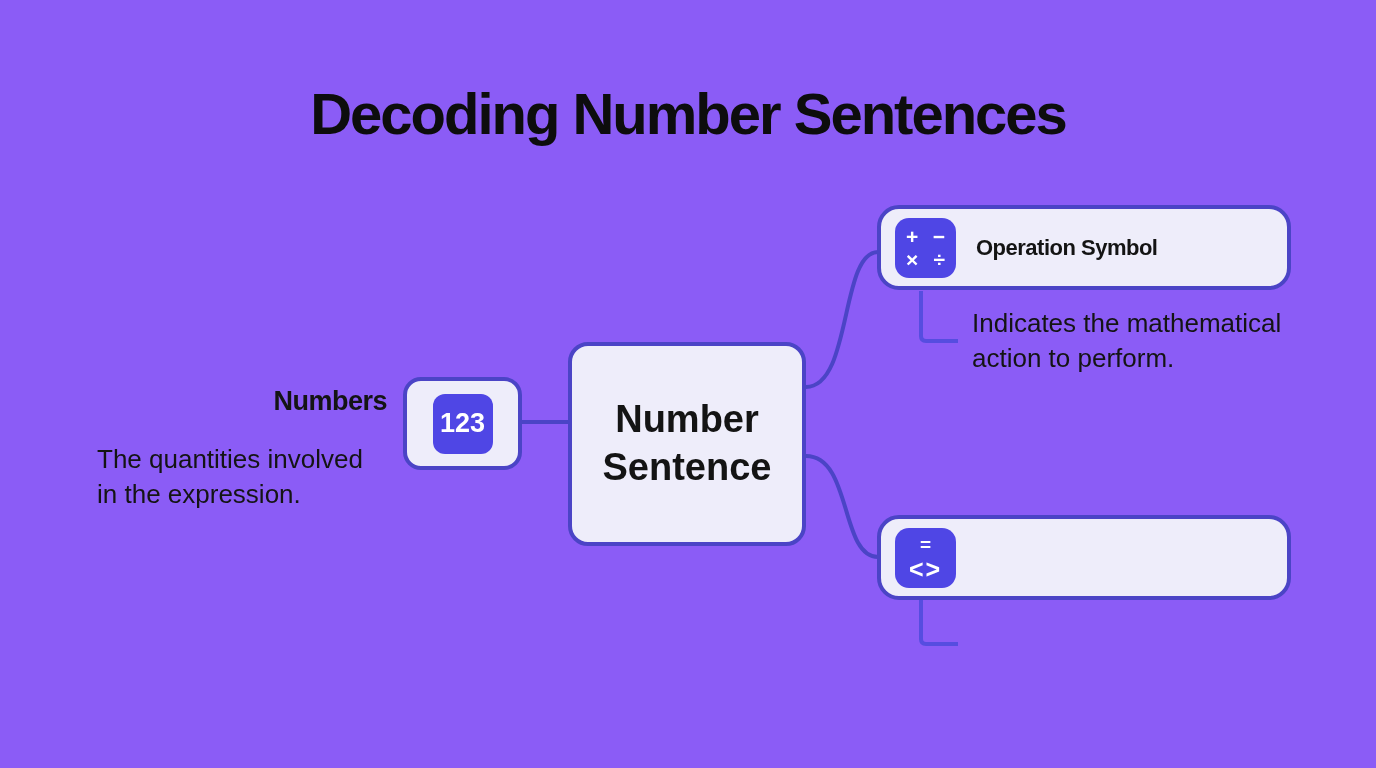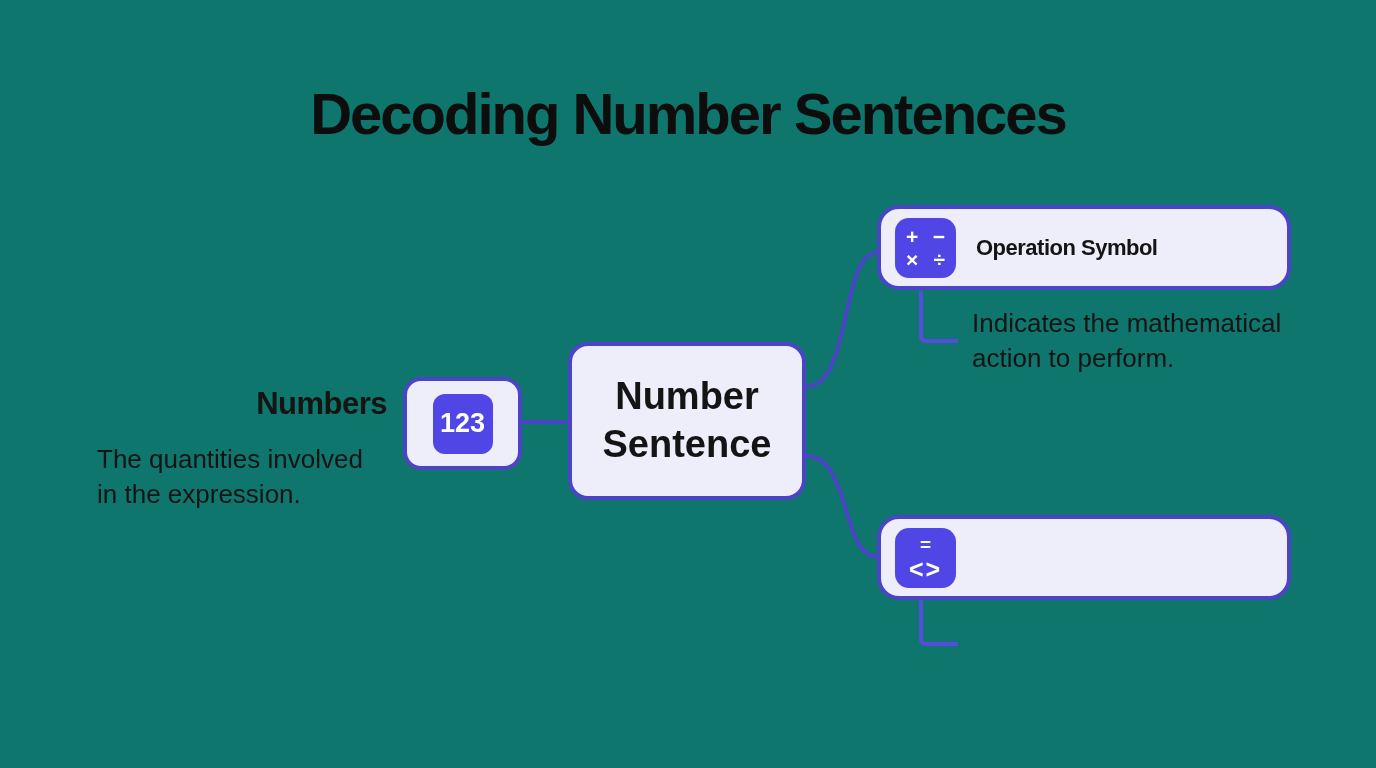--- a/index.html
+++ b/index.html
@@ -1,34 +1,34 @@
 <!DOCTYPE html>
 <html><head>
 <meta charset="utf-8">
 <style>
   * { margin: 0; padding: 0; box-sizing: border-box; }
   html, body { width: 1376px; height: 768px; background: #ffffff; }
   body { font-family: "Liberation Sans", "DejaVu Sans", sans-serif; color: #141414; }
 
-  .stage { position: relative; width: 1376px; height: 768px; background: #0f766e; overflow: hidden; }
+  .stage { position: relative; width: 1376px; height: 768px; background: #8b5cf6; overflow: hidden; }
 
   .page-title {
     position: absolute; left: 0; top: 80px; width: 1376px;
     text-align: center; font-size: 58px; font-weight: 800;
     letter-spacing: -2px; color: #0d0d0d; white-space: nowrap;
   }
 
   svg.connector-layer { position: absolute; left: 0; top: 0; pointer-events: none; }
 
   .node {
     position: absolute; background: #EEEDFA; border: 4px solid #4B44C6;
   }
 
   .center-node {
-    left: 568px; top: 342px; width: 238px; height: 158px; border-radius: 20px;
+    left: 568px; top: 342px; width: 238px; height: 204px; border-radius: 20px;
     display: flex; align-items: center; justify-content: center; text-align: center;
     font-size: 38px; font-weight: 800; line-height: 1.26; padding: 8px 18px;
   }
 
   .branch-node {
     width: 414px; height: 85px; border-radius: 22px;
     display: flex; align-items: center; padding-left: 14px; gap: 20px;
   }
   .branch-node.operation { left: 877px; top: 205px; }
   .branch-node.relational { left: 877px; top: 515px; }
@@ -54,21 +54,21 @@
     display: flex; align-items: center; justify-content: center;
   }
   .numbers-icon {
     width: 60px; height: 60px; border-radius: 12px;
     align-items: center; justify-content: center;
     font-size: 27px; font-weight: 800;
   }
 
   .numbers-label {
     position: absolute; left: 87px; top: 386px; width: 300px;
-    text-align: right; font-size: 31px; font-weight: 800; letter-spacing: -0.5px;
+    text-align: right; font-size: 27px; font-weight: 800; letter-spacing: -0.5px;
   }
   .numbers-desc {
     position: absolute; left: 97px; top: 442px; width: 290px;
     text-align: left; font-size: 26px; line-height: 1.35;
   }
 
   .branch-desc {
     position: absolute; width: 312px; font-size: 26px; line-height: 1.36; text-align: left;
   }
   .branch-desc.operation-desc { left: 972px; top: 306px; }

